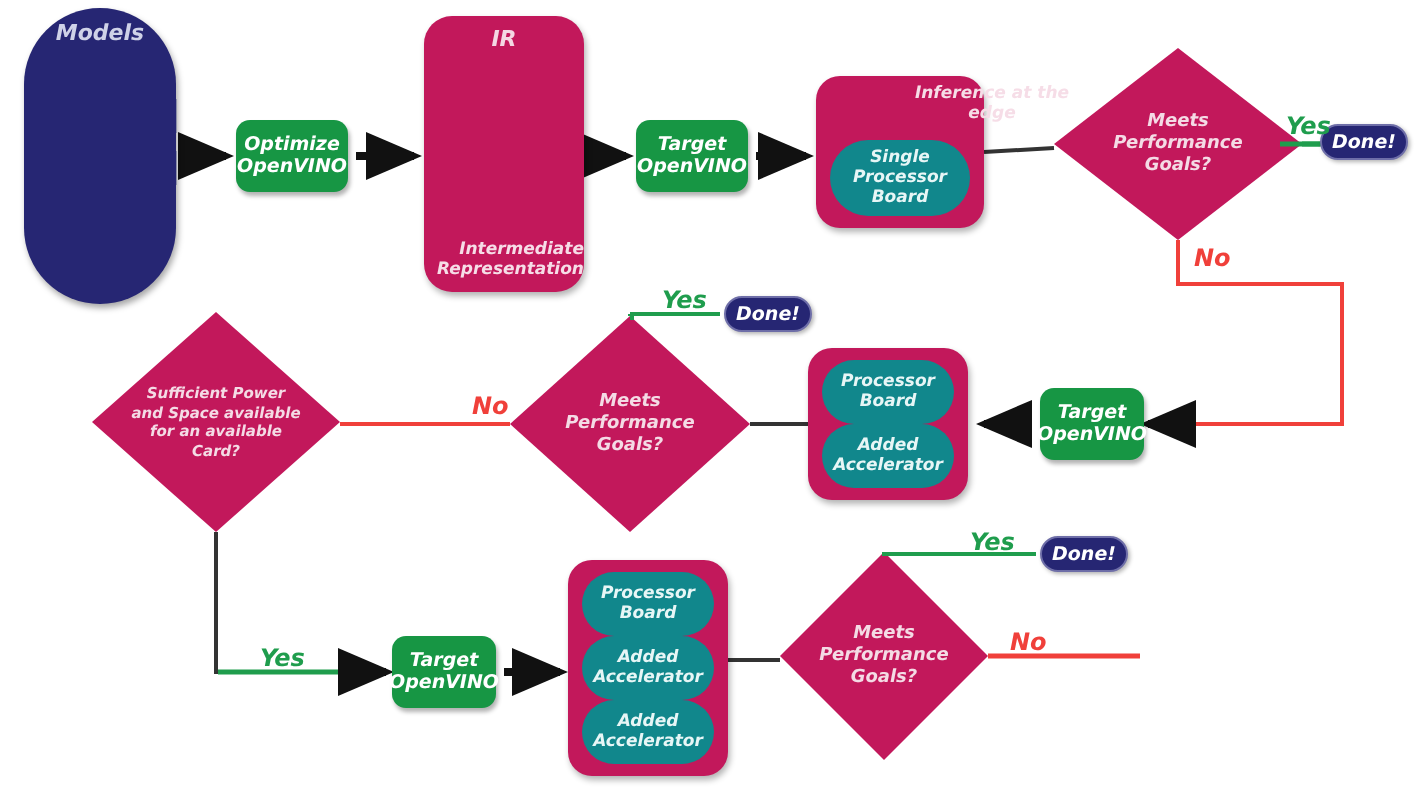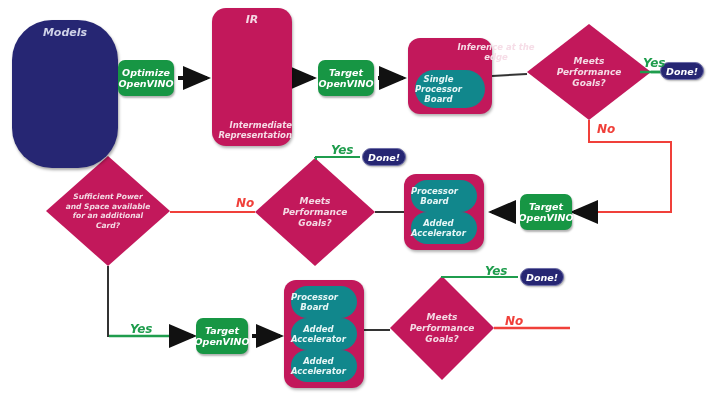--- a/index.html
+++ b/index.html
@@ -5,21 +5,21 @@
   html,body{margin:0;padding:0;background:#ffffff;}
   body{
     font-family:"DejaVu Sans", sans-serif;
     width:712px;height:400px;position:relative;overflow:hidden;
   }
   #canvas{position:absolute;left:0;top:0;width:712px;height:400px;}
   .node{position:absolute;box-sizing:border-box;}
 
   
   .models{
-    left:12px;top:20px;width:106px;height:148px;
+    left:12px;top:4px;width:76px;height:148px;
     background:#262673;border-radius:40px;
     box-shadow:1px 2px 3px rgba(0,0,0,.35);
   }
   .models .title{
     position:absolute;left:0;top:6px;width:100%;text-align:center;
     color:#cfd2e8;font-style:italic;font-weight:bold;font-size:11px;
   }
   .models .pill{
     position:absolute;left:12px;bottom:8px;width:62px;height:40px;
     background:#ffffff;border-radius:50%;
@@ -64,21 +64,21 @@
   .hw{
     background:#c2185b;border-radius:12px;
     box-shadow:1px 2px 3px rgba(0,0,0,.3);
   }
   .hw .hdr{
     position:absolute;left:0;top:4px;width:100%;text-align:center;
     color:#f6dde7;font-style:italic;font-weight:bold;font-size:8.5px;line-height:10px;margin-left:46px;
   }
   .teal{
     position:absolute;background:#11878c;border-radius:26px;
-    display:flex;align-items:center;
+    display:flex;align-items:center;justify-content:center;
   }
   .teal span{
     color:#e7f6f6;font-style:italic;font-weight:bold;font-size:8.5px;
     line-height:10px;text-align:center;display:block;
   }
   .hw1{left:408px;top:38px;width:84px;height:76px;}
   .hw1 .teal{left:7px;top:32px;width:70px;height:38px;}
   .hw2{left:404px;top:174px;width:80px;height:76px;}
   .hw2 .t-a{left:7px;top:6px;width:66px;height:32px;}
   .hw2 .t-b{left:7px;top:38px;width:66px;height:32px;}
@@ -298,21 +298,21 @@
   <span>
     <i style="font-style:italic">Meets</i><br>
     <i style="font-style:italic">Performance</i><br>
     <i style="font-style:italic">Goals?</i>
   </span>
 </div>
 <div class="dlabel dm4">
   <span>
     <i style="font-style:italic">Sufficient Power</i><br>
     <i style="font-style:italic">and Space available</i><br>
-    <i style="font-style:italic">for an additional</i><br>
+    <i style="font-style:italic">for an available</i><br>
     <i style="font-style:italic">Card?</i>
   </span>
 </div>
 
 <div class="node done d1">
   <span>Done!</span>
 </div>
 <div class="node done d2">
   <span>Done!</span>
 </div>

